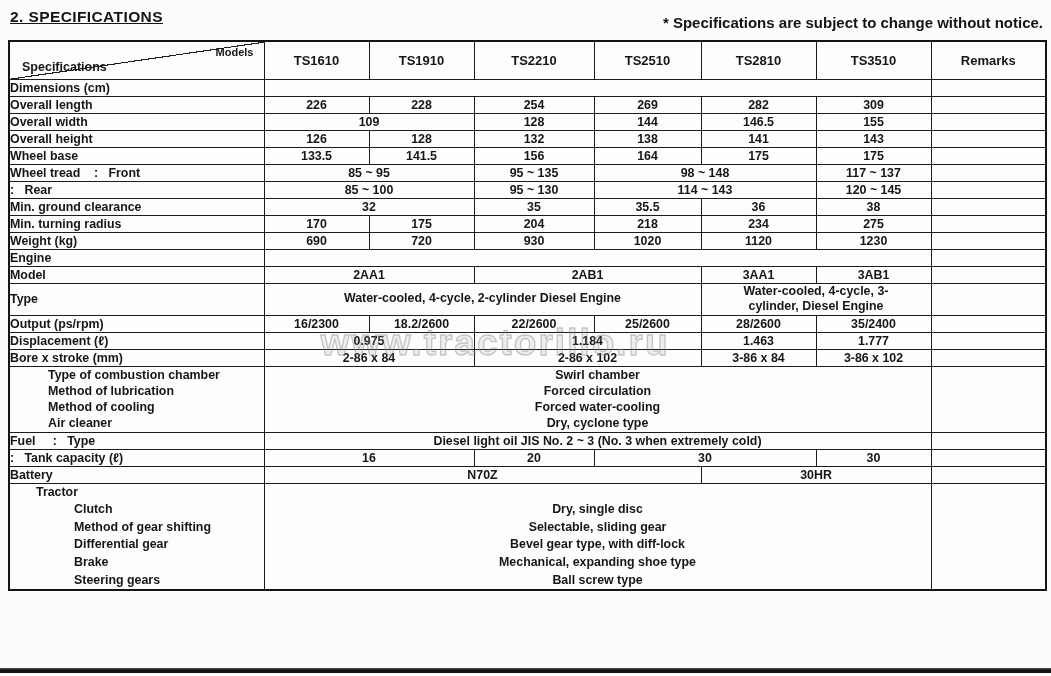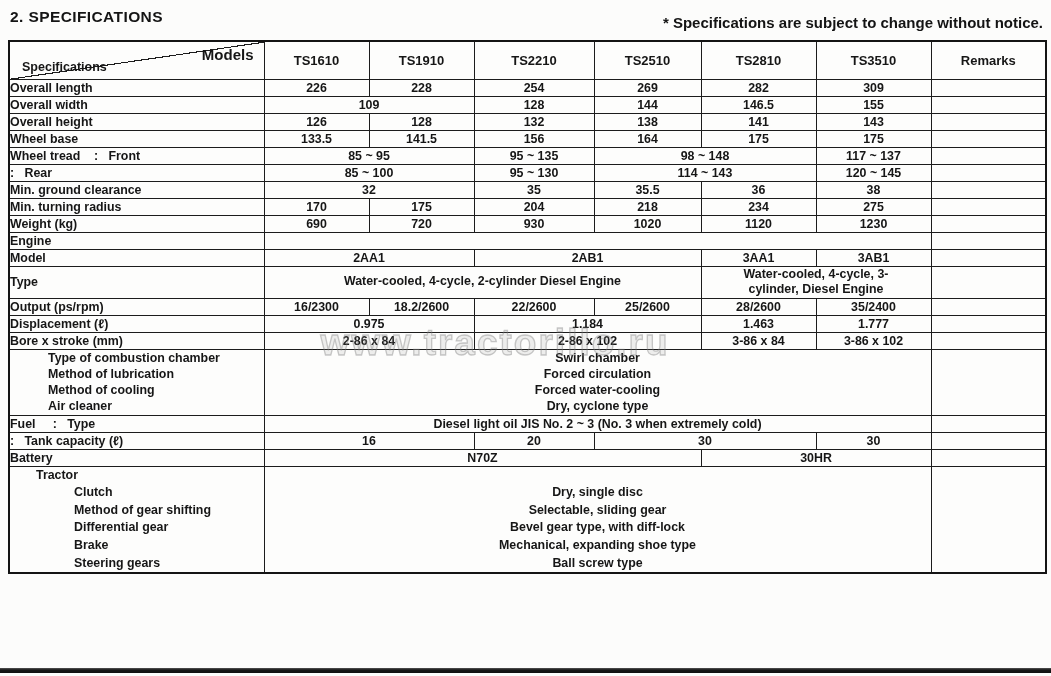--- a/index.html
+++ b/index.html
@@ -1,20 +1,20 @@
 <!DOCTYPE html>
 <html><head>
 <meta charset="utf-8">
 <style>
   html,body { margin:0; padding:0; background:#e8e8e6; }
   #page {
     position:relative; width:1051px; height:676px; background:#fcfcfb;
     font-family:"Liberation Sans", sans-serif; color:#141414; overflow:hidden;
   }
-  #title { position:absolute; left:10px; top:8px; font-size:15.5px; font-weight:bold; letter-spacing:.4px; }
+  #title { position:absolute; left:10px; top:8px; font-size:15.5px; font-weight:bold; letter-spacing:.4px;text-decoration:underline; }
   #notice { position:absolute; right:8px; top:14px; font-size:15px; font-weight:bold; }
   #watermark {
     position:absolute; left:185px; top:322px; width:620px; text-align:center;
     font-size:37px; font-weight:bold; letter-spacing:2px; z-index:6; pointer-events:none;
     color:rgba(130,130,130,0.13); -webkit-text-stroke:1.3px rgba(125,125,125,0.40);
   }
   #scan-edge { position:absolute; left:0; top:668px; width:1051px; height:5px;
     background:linear-gradient(to bottom,#555 0%,#161616 40%,#101010 100%); }
 
   table#spec {
@@ -26,21 +26,21 @@
     border:1.5px solid #1c1c1c; padding:0; font-weight:bold; color:#161616;
     font-size:12.4px; overflow:hidden;
   }
   #spec tr { height:17px; }
   #spec thead tr { height:38px; }
   #spec th { font-size:13px; text-align:center; }
   th.corner {
     position:relative;
     background:linear-gradient(to bottom right, transparent 49.5%, #1c1c1c 49.5%, #1c1c1c 51%, transparent 51%);
   }
-  th.corner .models { position:absolute; top:4px; right:10px; font-size:15px; }
+  th.corner .models { position:absolute; top:4px; right:10px; font-size:11px; }
   th.corner .specs  { position:absolute; bottom:5px; left:12px; font-size:12.5px; }
 
   td.label { text-align:left; padding-left:38px; white-space:pre; font-size:12.3px; }
   td.val   { text-align:center; }
   tr.section td.label { padding-left:20px; }
   td.label.lab-rear { padding-left:140px; }
   td.label.lab-tank { padding-left:86px; }
 
   tr.bh > td { border-bottom-style:hidden; }       
   tr.tall { height:56px; }
@@ -86,20 +86,25 @@
         <th>TS1610</th>
         <th>TS1910</th>
         <th>TS2210</th>
         <th>TS2510</th>
         <th>TS2810</th>
         <th>TS3510</th>
         <th>Remarks</th>
       </tr>
     </thead>
     <tbody>
+        <tr class="section">
+          <td class="label">Dimensions (cm)</td>
+          <td class="val" colspan="6"></td>
+          <td class="remarks"></td>
+        </tr>
         <tr>
           <td class="label">Overall length</td>
           <td class="val">226</td>
           <td class="val">228</td>
           <td class="val">254</td>
           <td class="val">269</td>
           <td class="val">282</td>
           <td class="val">309</td>
           <td class="remarks"></td>
         </tr>

